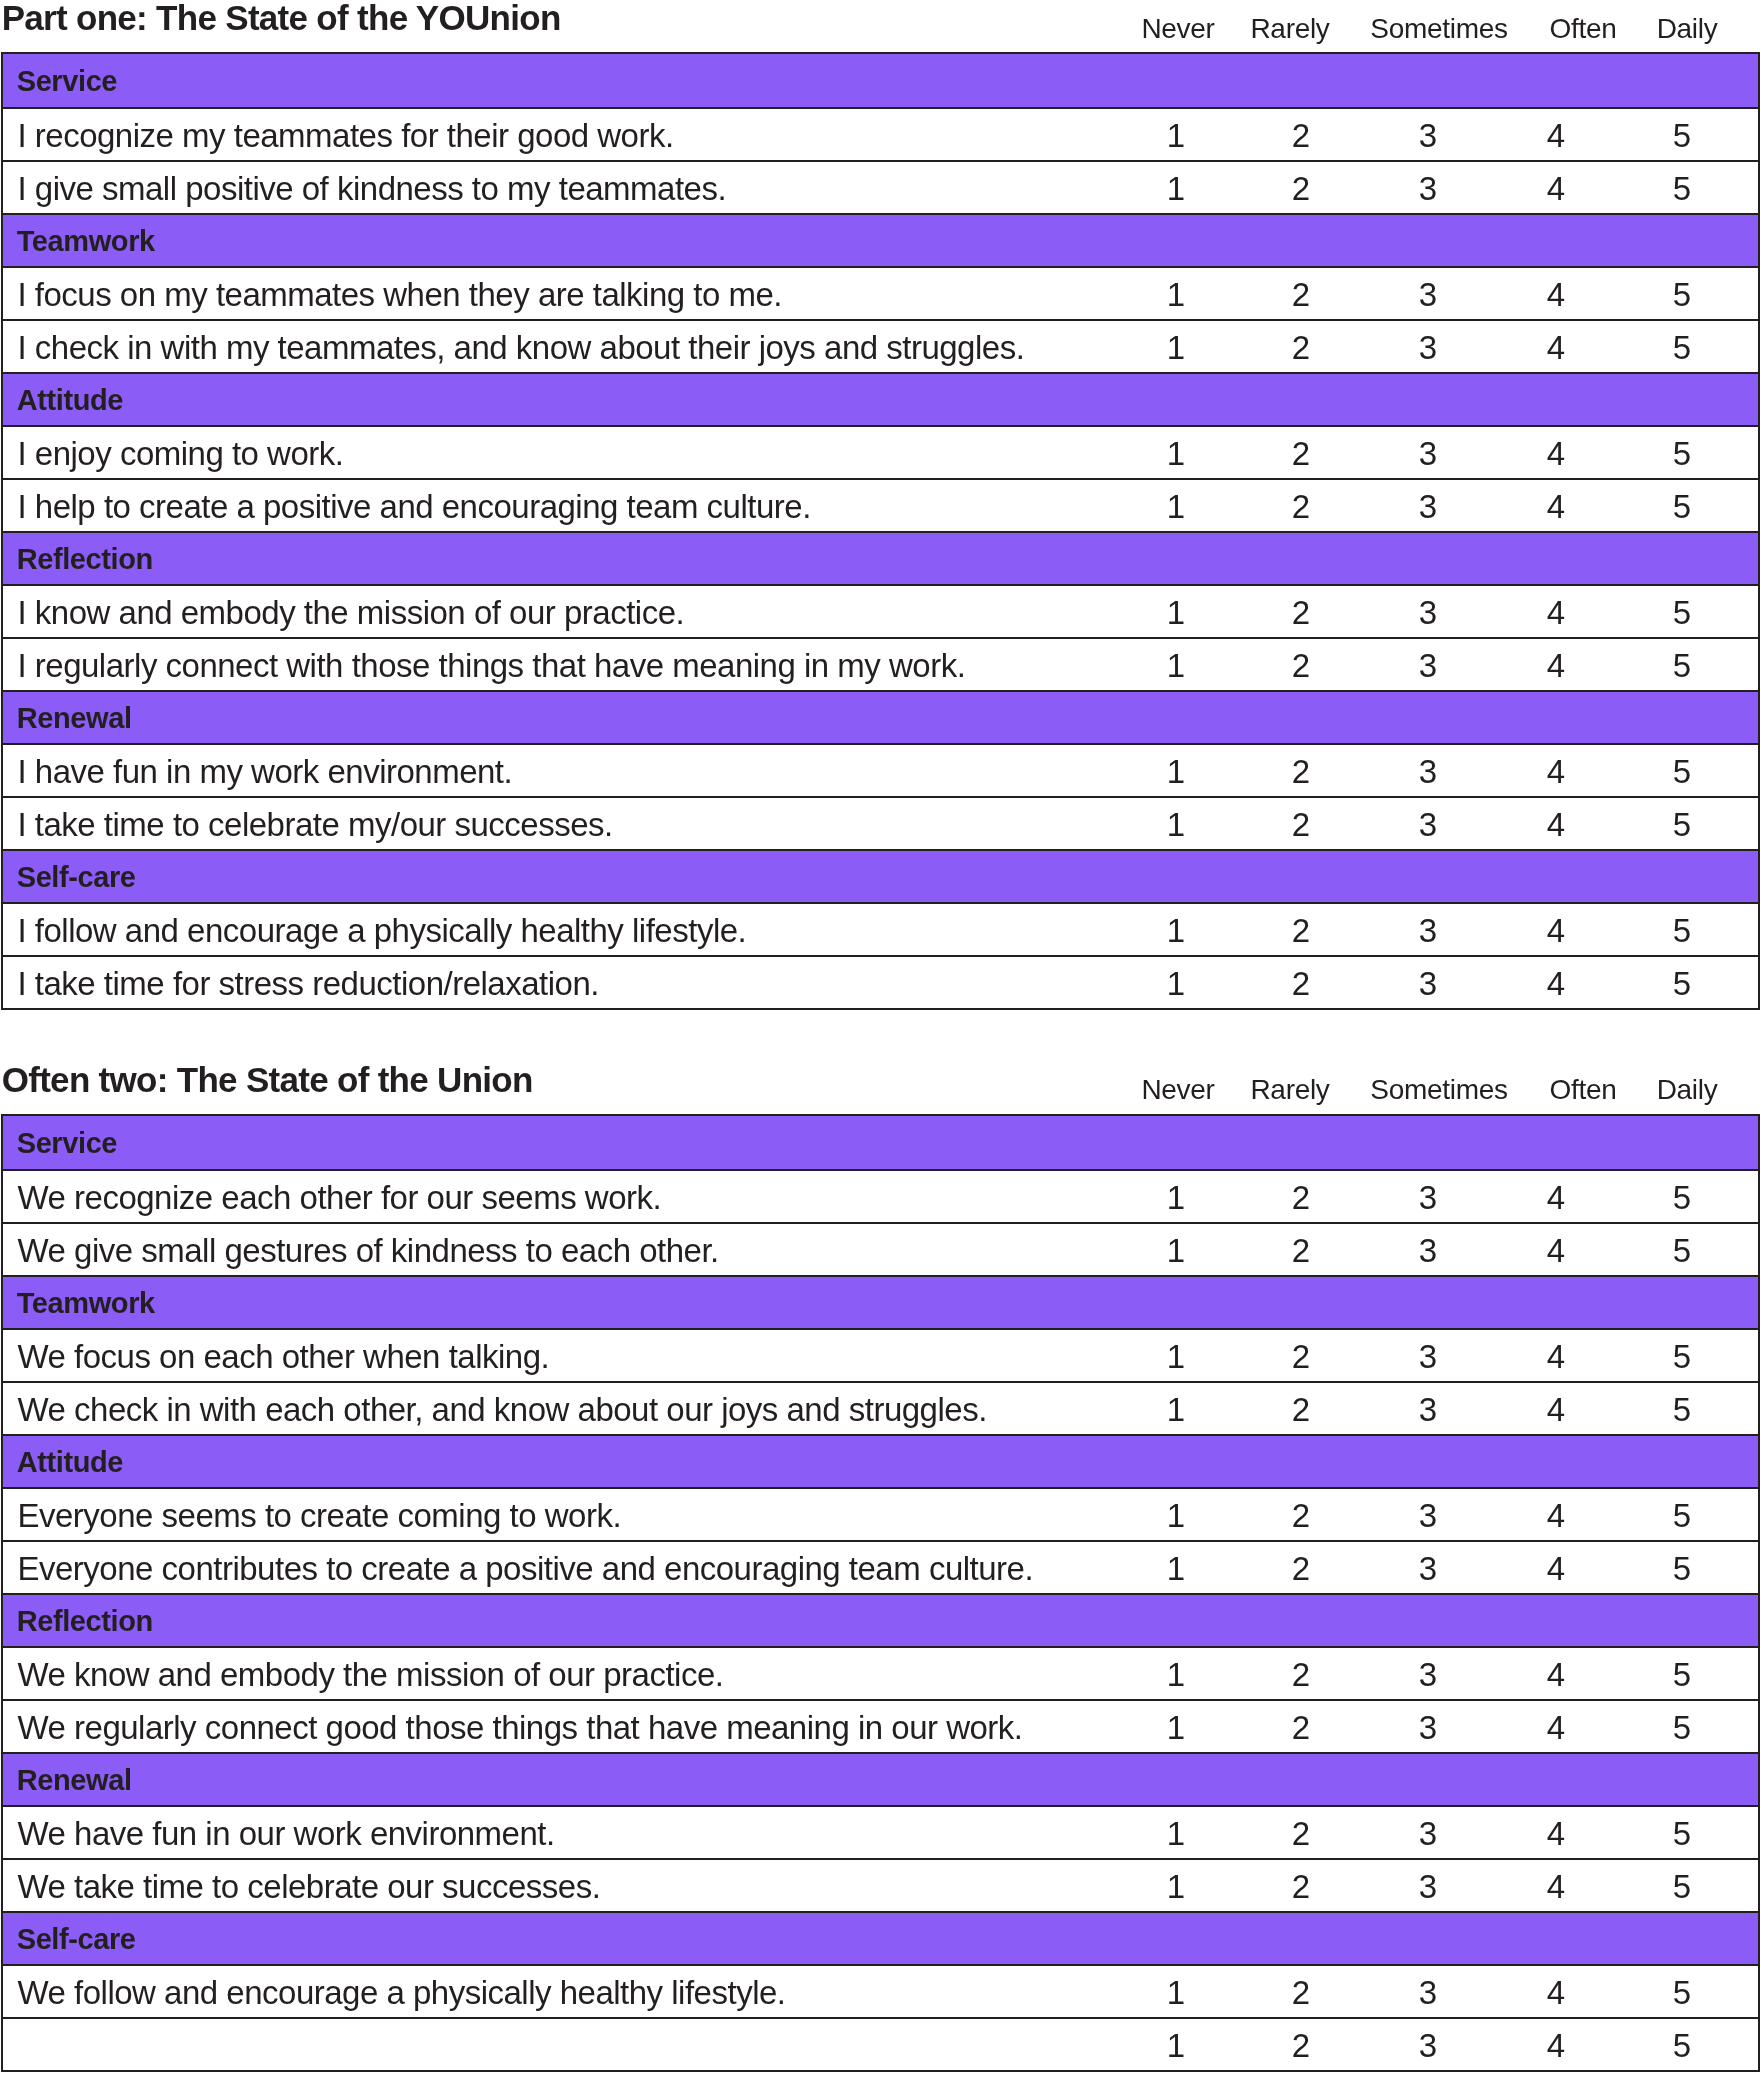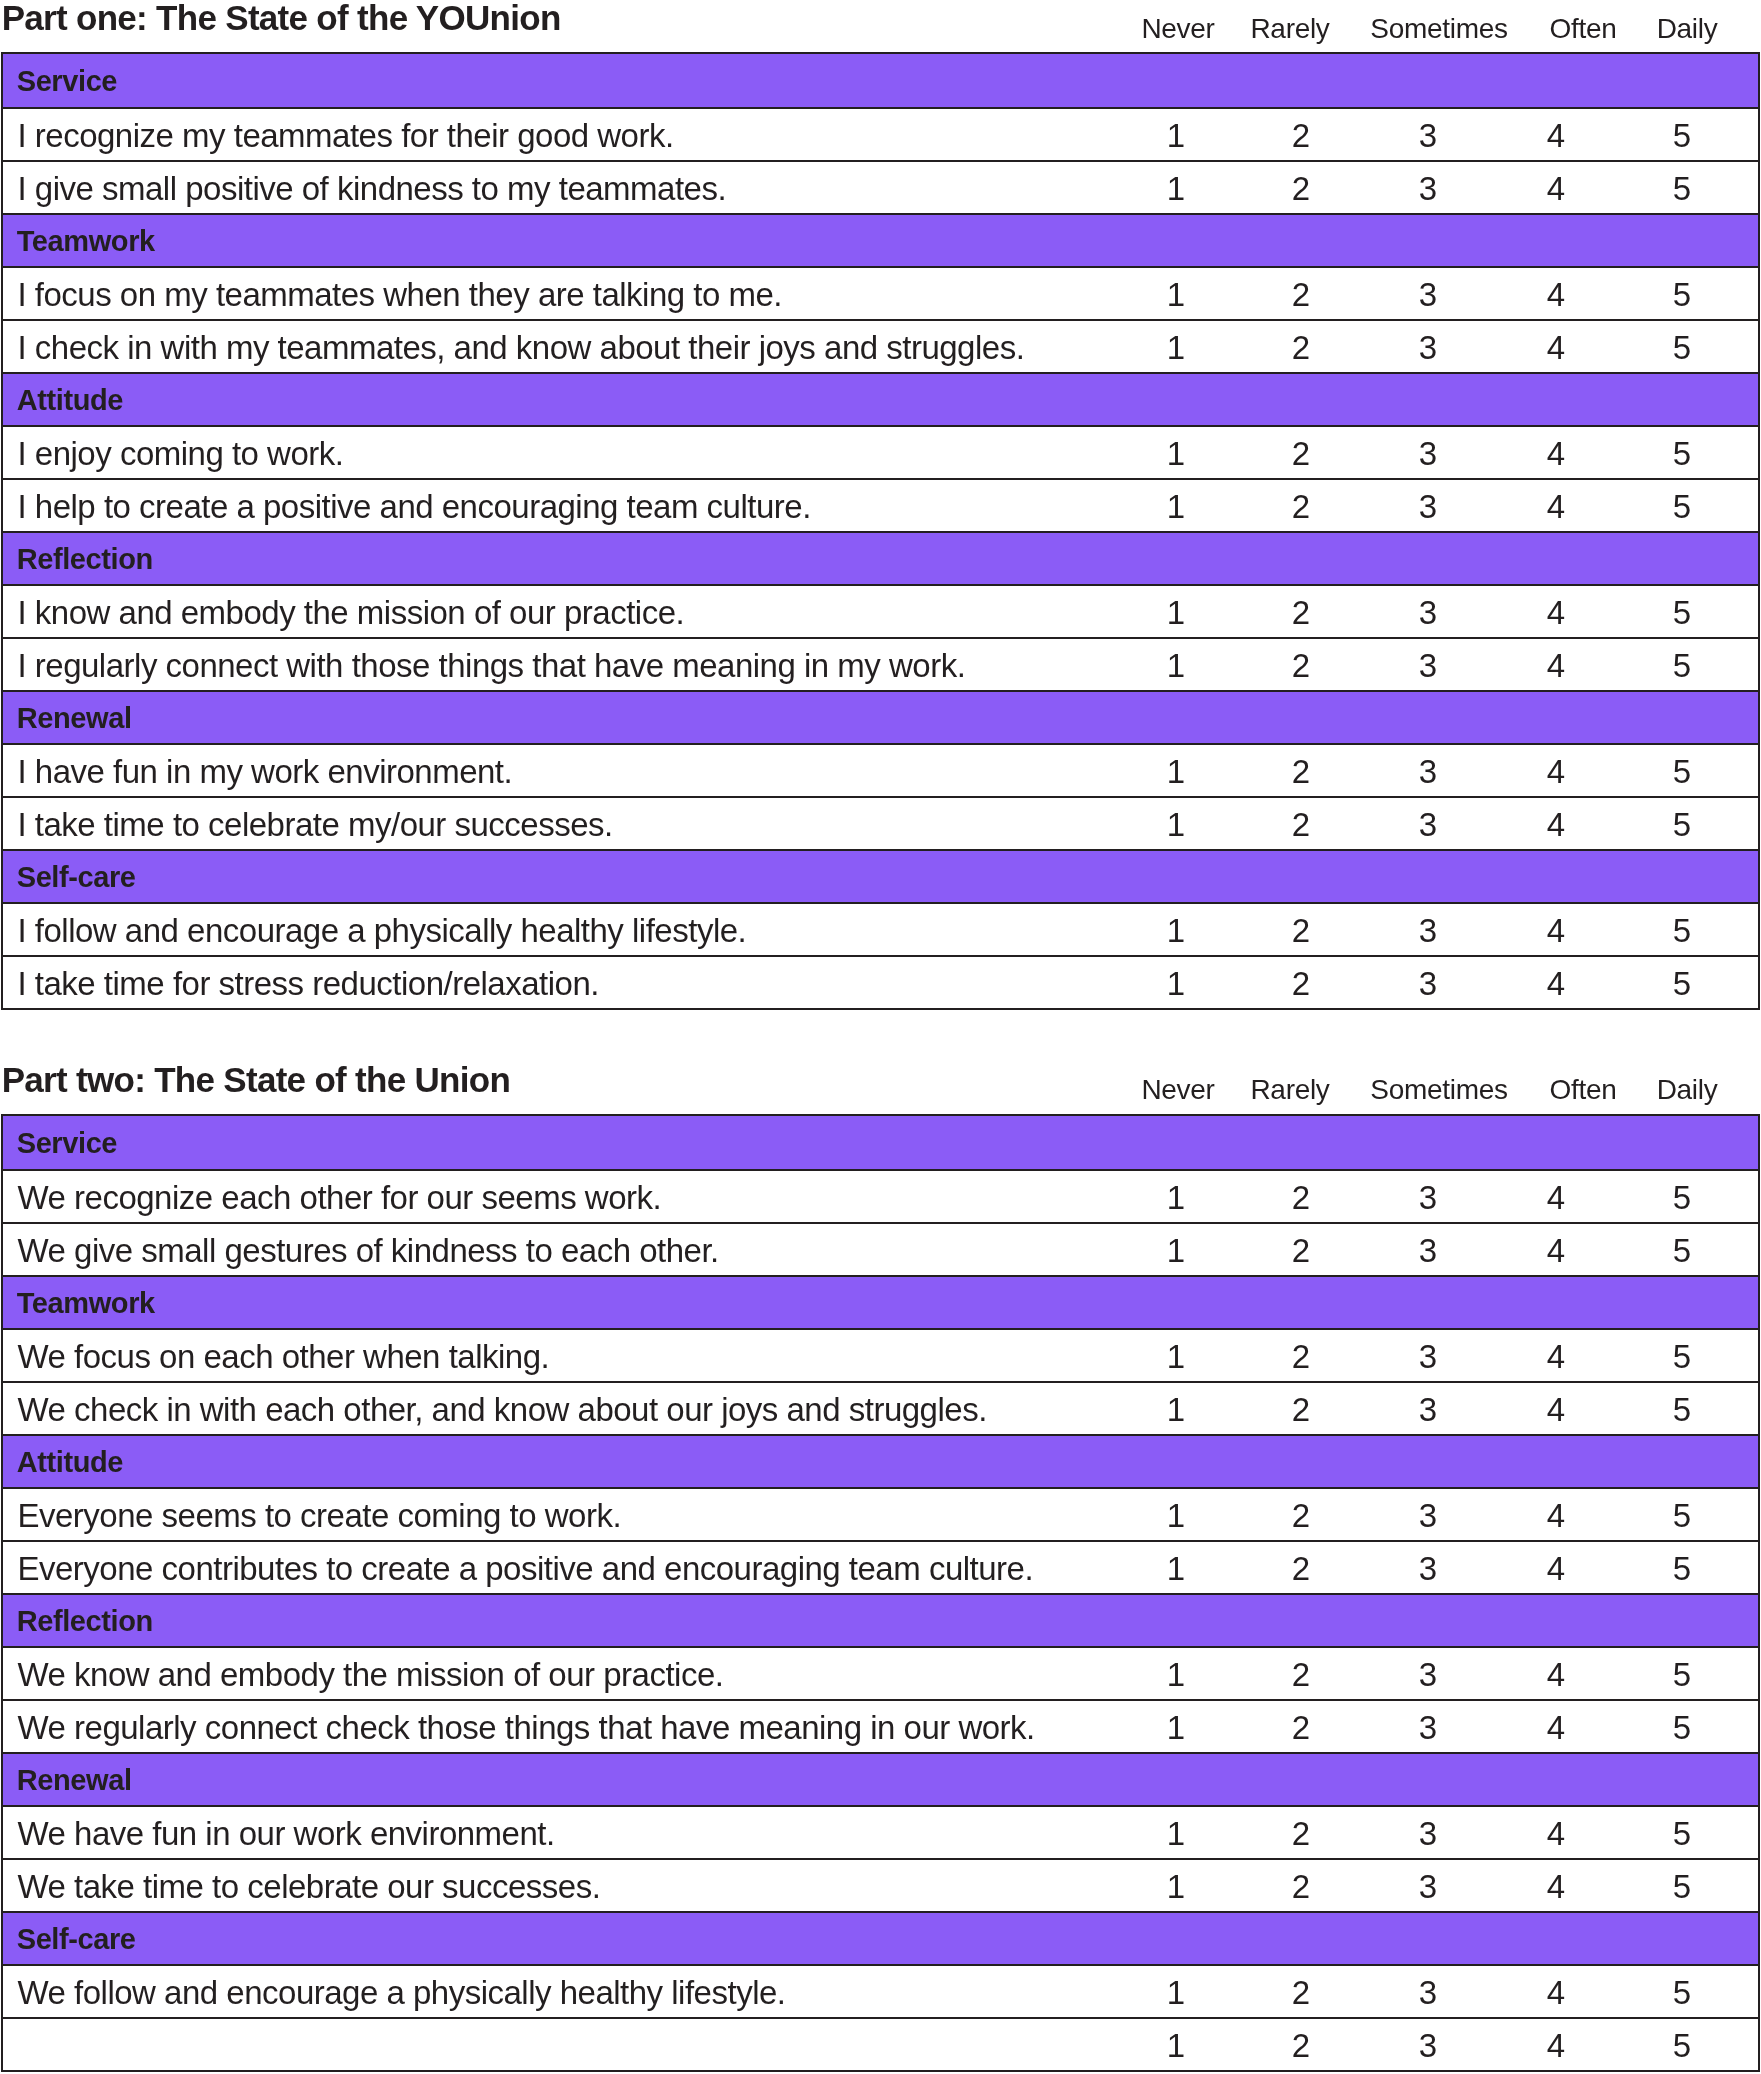--- a/index.html
+++ b/index.html
@@ -142,21 +142,21 @@
     <div class="row">
       <span class="label">I take time for stress reduction/relaxation.</span>
       <span class="num" style="left: 1173px;">1</span>
       <span class="num" style="left: 1298px;">2</span>
       <span class="num" style="left: 1425px;">3</span>
       <span class="num" style="left: 1553px;">4</span>
       <span class="num" style="left: 1679px;">5</span>
     </div>
   </div>
 
-<div class="part-title" style="top:1062px;">Part two: The State of the Union</div>
+<div class="part-title" style="top:1062px;">Often two: The State of the Union</div>
 <div class="col-headers">
   <span class="col-head" style="left:1178px; top:1076px;">Never</span>
   <span class="col-head" style="left:1290px; top:1076px;">Rarely</span>
   <span class="col-head" style="left:1439px; top:1076px;">Sometimes</span>
   <span class="col-head" style="left:1583px; top:1076px;">Often</span>
   <span class="col-head" style="left:1687px; top:1076px;">Daily</span>
 </div>
 <div class="survey-table" id="table-1" style="top:1114px;">
     <div class="row category">
       <span class="label">Service</span>
@@ -220,21 +220,21 @@
     </div>
     <div class="row">
       <span class="label">We know and embody the mission of our practice.</span>
       <span class="num" style="left: 1173px;">1</span>
       <span class="num" style="left: 1298px;">2</span>
       <span class="num" style="left: 1425px;">3</span>
       <span class="num" style="left: 1553px;">4</span>
       <span class="num" style="left: 1679px;">5</span>
     </div>
     <div class="row">
-      <span class="label">We regularly connect check those things that have meaning in our work.</span>
+      <span class="label">We regularly connect good those things that have meaning in our work.</span>
       <span class="num" style="left: 1173px;">1</span>
       <span class="num" style="left: 1298px;">2</span>
       <span class="num" style="left: 1425px;">3</span>
       <span class="num" style="left: 1553px;">4</span>
       <span class="num" style="left: 1679px;">5</span>
     </div>
     <div class="row category">
       <span class="label">Renewal</span>
     </div>
     <div class="row">

